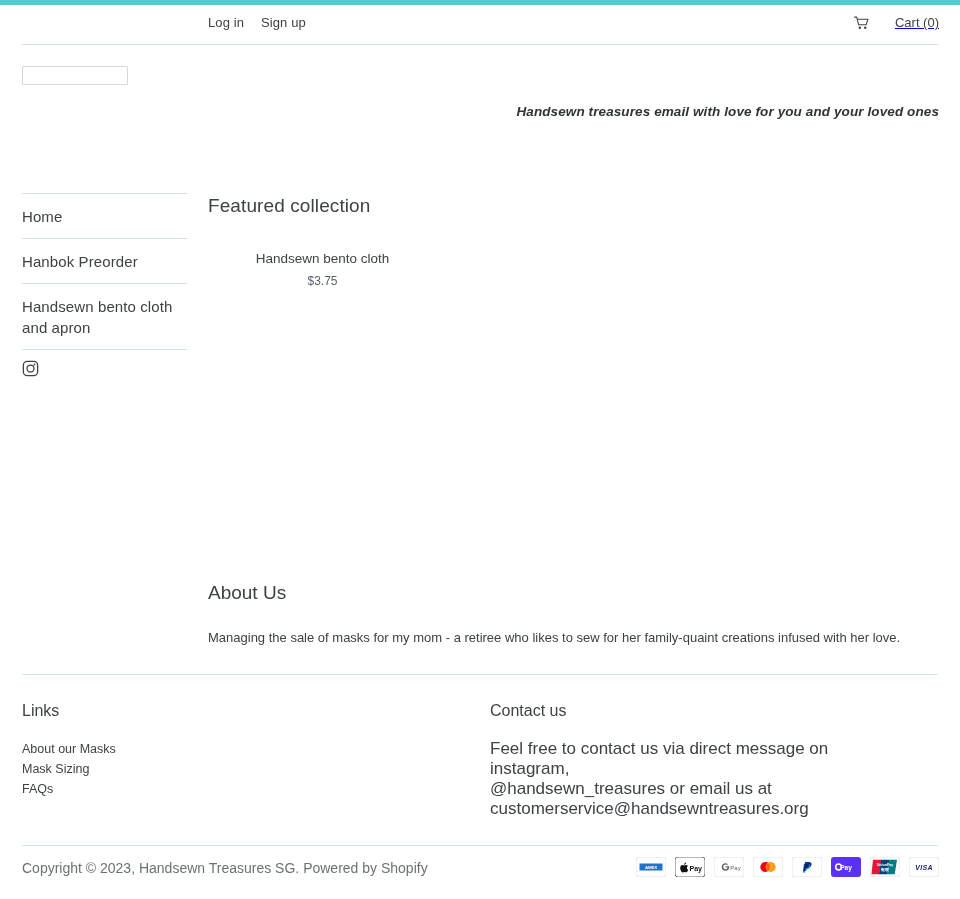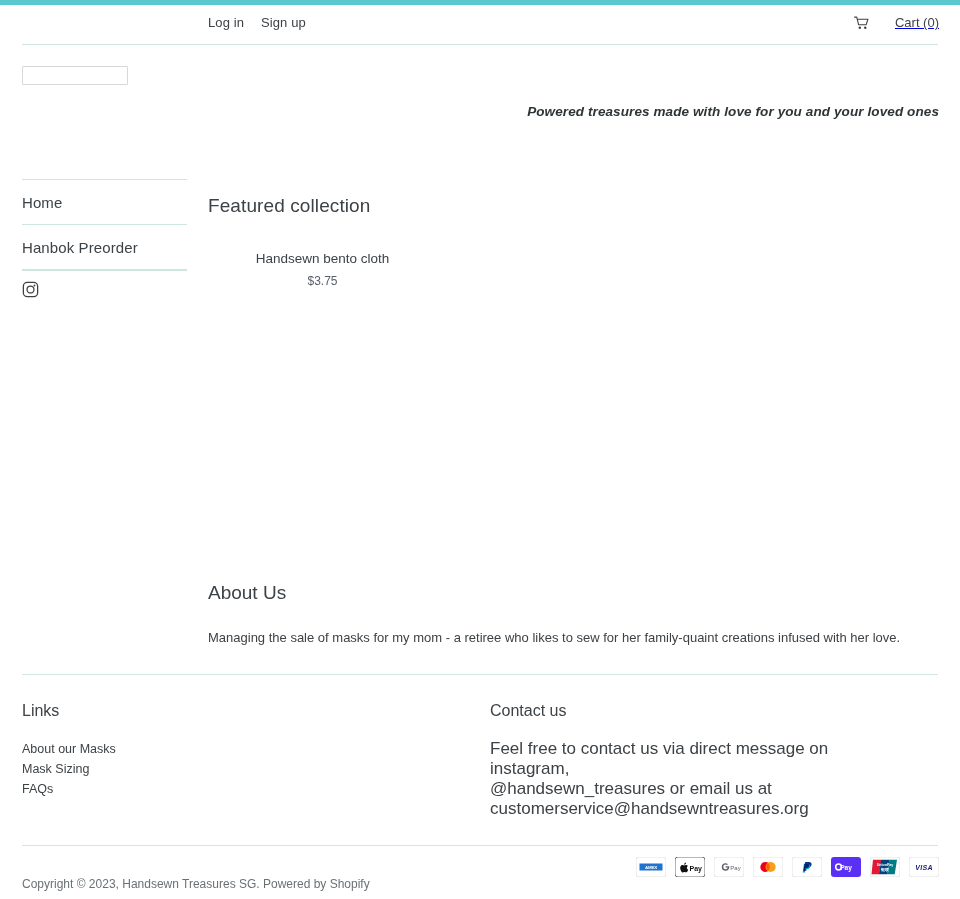--- a/index.html
+++ b/index.html
@@ -58,21 +58,21 @@
   }
 
   
   .tagline {
     position: absolute; right: 21px; top: 104px;
     font-size: 13.5px; font-weight: bold; font-style: italic;
     color: #2f3437; letter-spacing: .1px;
   }
 
   
-  .sidebar { position: absolute; left: 22px; top: 179px; width: 165px; }
+  .sidebar { position: absolute; left: 22px; top: 193px; width: 165px; }
   .nav-sep { height: 1px; background: #cfe6e2; width: 165px; }
   .nav-item {
     font-size: 15px; color: #3d4246; text-decoration: none;
     display: block; line-height: 21px;
     padding: 12px 0 11px 0;
     letter-spacing: .1px;
   }
   .social-row { padding-top: 10px; }
   .ig-icon { display: block; width: 17px; height: 17px; }
 
@@ -132,21 +132,21 @@
   .footer-link {
     display: block; font-size: 12.5px; color: #3d4246;
     text-decoration: none; line-height: 20px;
   }
   .footer-text { margin: 0; font-size: 17px; line-height: 20px; color: #3d4246; }
 
   .footer-rule2 { position: absolute; left: 22px; top: 845px; width: 916px; height: 1px; background: #cfe6e2; }
 
   .copyright {
     position: absolute; left: 22px; top: 860px;
-    font-size: 12px; color: #6a7175; line-height: 16px; margin-top: 16px;
+    font-size: 14px; color: #6a7175; line-height: 16px;
   }
   .copyright a { color: #6a7175; text-decoration: none; }
 
   .payments {
     position: absolute; right: 21px; top: 857px;
     display: flex; align-items: center; gap: 9px;
   }
   .pay { width: 30px; height: 20px; border-radius: 3px; display: block; }
 </style>
 </head>
@@ -172,28 +172,29 @@
       <span class="cart-label">Cart (0)</span>
     </a>
   </div>
 
   <div class="hr-teal" style="top:44px;"></div>
 
   <div class="search-wrap">
     <input class="search-input" type="text" placeholder="" style="">
   </div>
 
-  <div class="tagline">Powered treasures made with love for you and your loved ones</div>
+  <div class="tagline">Handsewn treasures email with love for you and your loved ones</div>
 
   <nav class="sidebar">
     <div class="nav-sep"></div>
     <a class="nav-item" href="#">Home</a>
     <div class="nav-sep"></div>
     <a class="nav-item" href="#">Hanbok Preorder</a>
     <div class="nav-sep"></div>
+    <a class="nav-item" href="#">Handsewn bento cloth and apron</a>
     <div class="nav-sep"></div>
     <div class="social-row">
       <a href="#" class="ig-icon">
         <svg viewBox="0 0 20 20" width="17" height="17" aria-hidden="true">
           <rect x="1.6" y="1.6" width="16.8" height="16.8" rx="4.6" fill="none" stroke="#3d4246" stroke-width="1.5"></rect>
           <circle cx="10" cy="10" r="4.1" fill="none" stroke="#3d4246" stroke-width="1.5"></circle>
           <circle cx="14.7" cy="5.3" r="1.05" fill="#3d4246"></circle>
         </svg>
       </a>
     </div>

